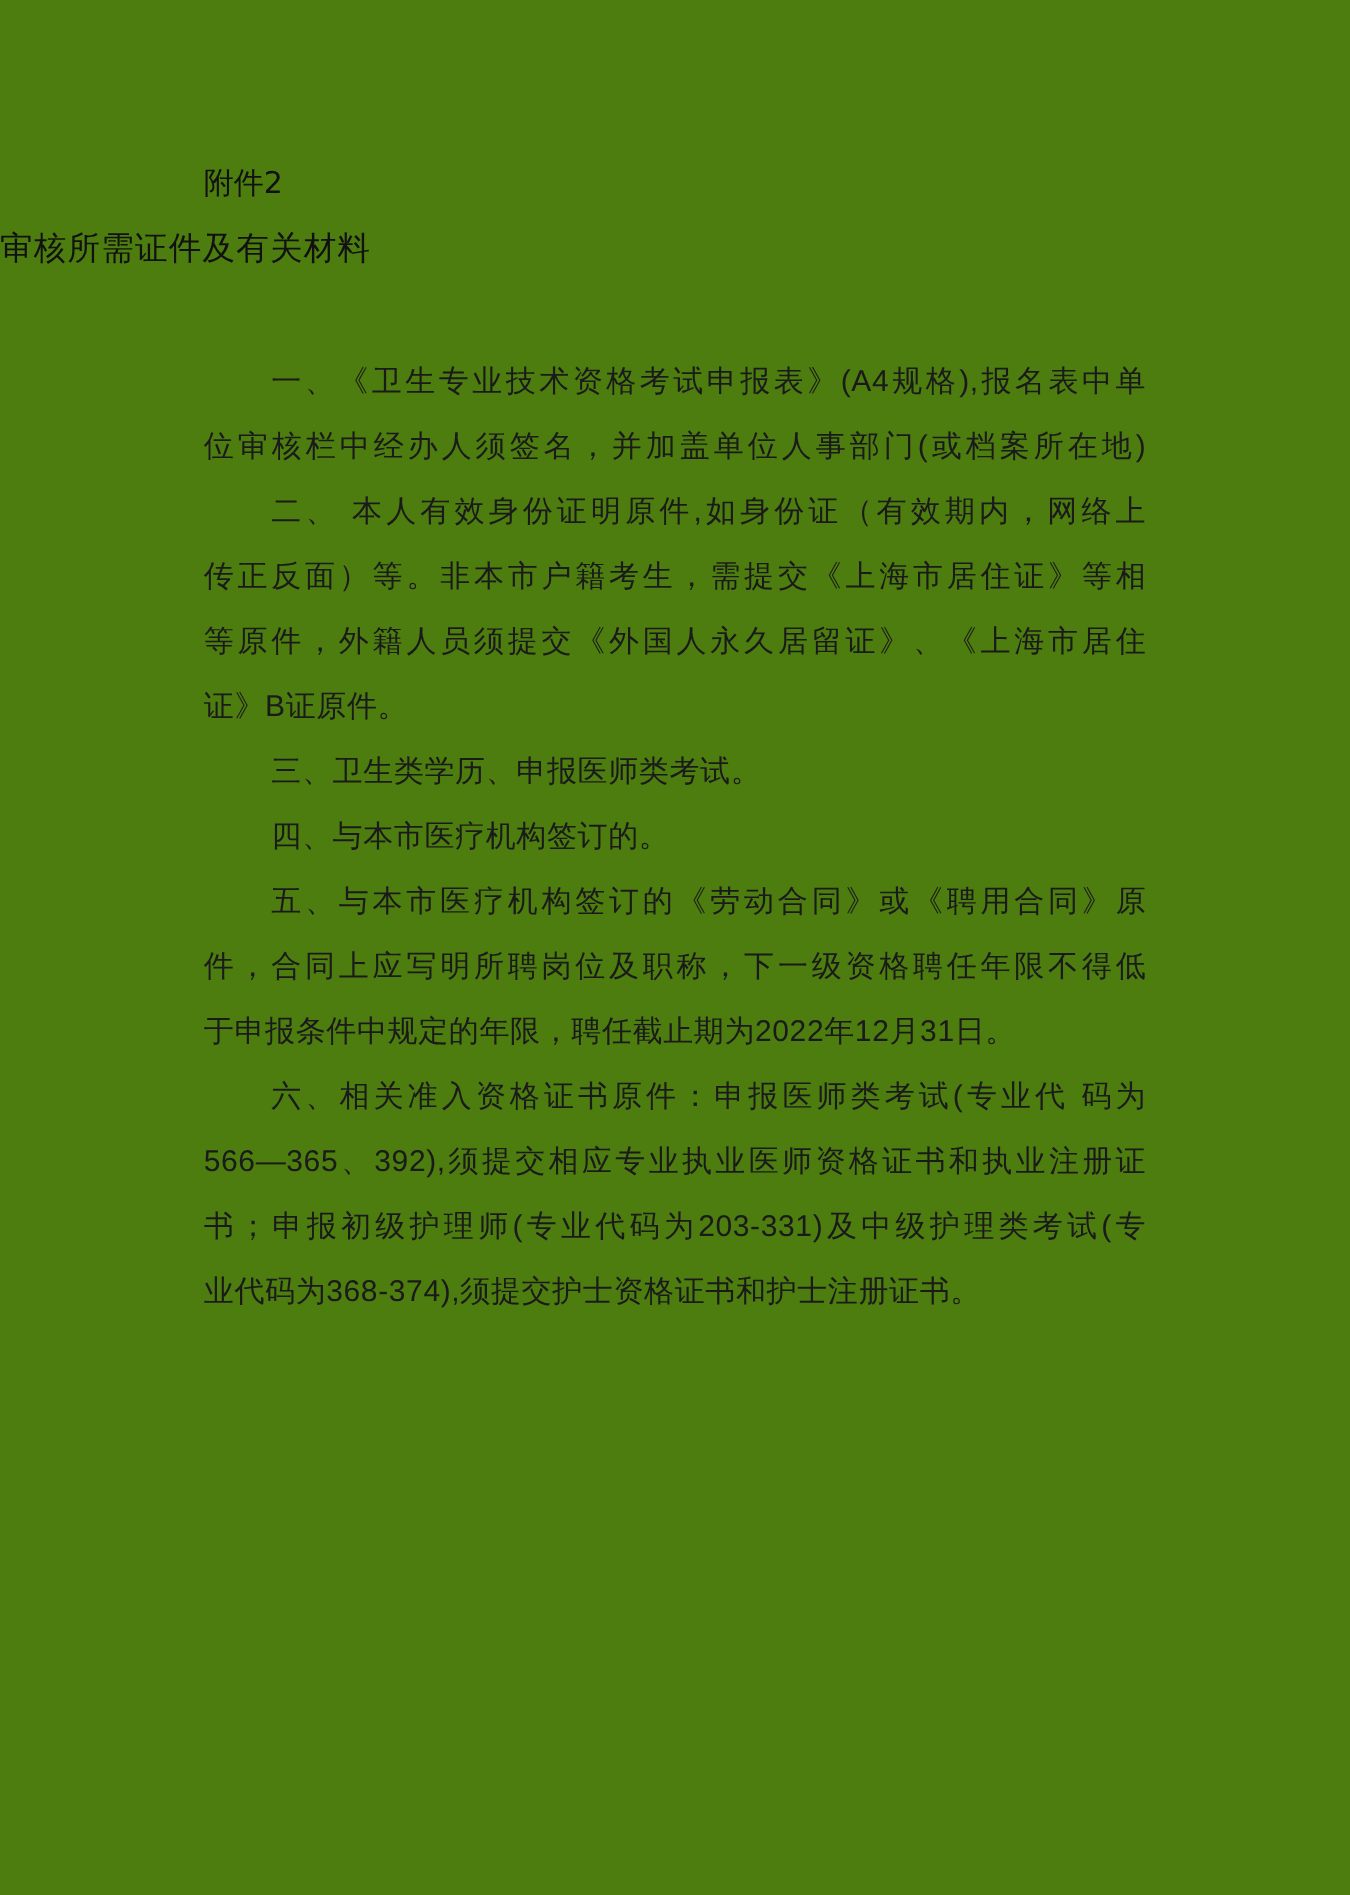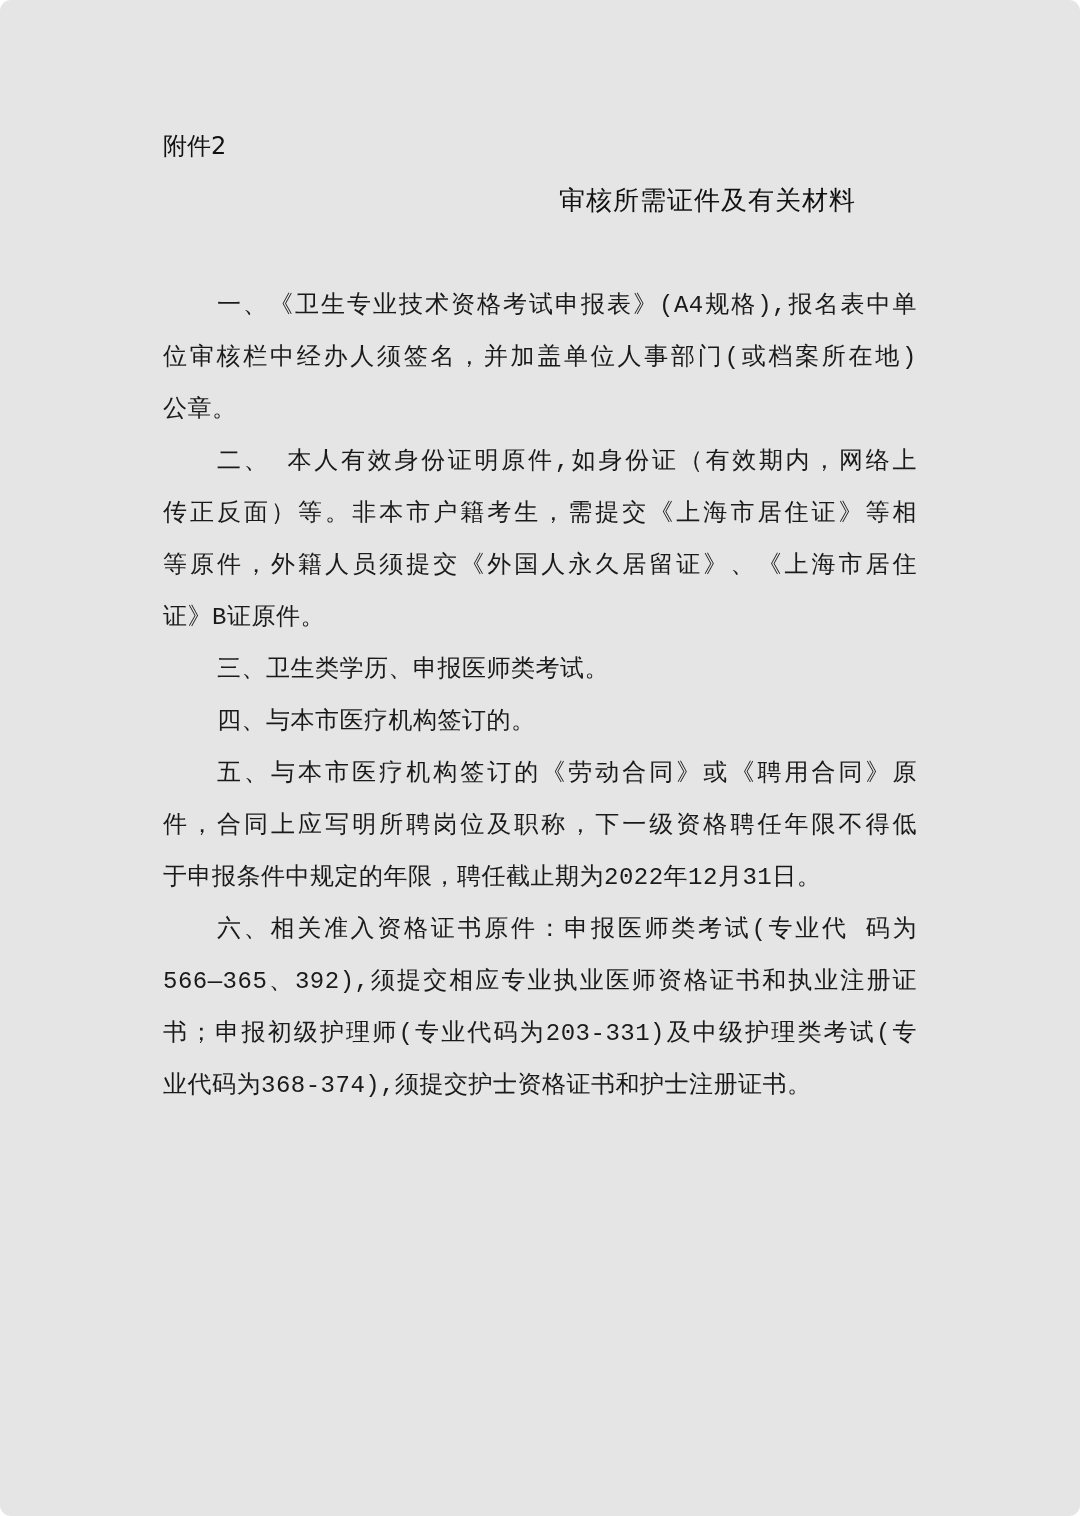--- a/index.html
+++ b/index.html
@@ -12,52 +12,51 @@
       height: 1516px;
       position: relative;
       overflow: hidden;
       color: #1a1a1a;
     }
     .page {
       position: absolute;
       left: 0; top: 0;
       width: 1080px;
       height: 1516px;
-      background: #e5e5e5;
-      border-radius: 11px;
+      background: #4d7c0f;
     }
     .attachment-label {
       position: absolute;
       left: 163px;
       top: 130px;
       font-family: "DejaVu Sans", "Liberation Sans", sans-serif;
       font-size: 24px;
       line-height: 32px;
       font-weight: 500;
       color: #111;
       letter-spacing: 0px;
     }
     .doc-title {
       position: absolute;
       left: 0;
       width: 856px;
       top: 182px;
-      text-align: right;
-      font-family: Liberation Sans, sans-serif;
+      text-align: left;
+      font-family: Liberation Mono, monospace;
       font-size: 26px;
       line-height: 36px;
       color: #111;
       letter-spacing: 1px;
     }
     .body-text {
       position: absolute;
       left: 163px;
       top: 286px;
       width: 754px;
-      font-family: Liberation Mono, monospace;
+      font-family: Liberation Sans, sans-serif;
       font-size: 24px;
       color: #1a1a1a;
     }
     .para {
       margin: 0;
       padding: 0;
     }
     .line {
       display: block;
       height: 52px;
@@ -81,21 +80,20 @@
 
   <div class="attachment-label">附件2</div>
 
   <div class="doc-title">审核所需证件及有关材料</div>
 
   <div class="body-text">
 
     <div class="para">
       <span class="line indent">一、《卫生专业技术资格考试申报表》(A4规格),报名表中单</span>
       <span class="line">位审核栏中经办人须签名，并加盖单位人事部门(或档案所在地)</span>
-      <span class="line last">公章。</span>
     </div>
 
     <div class="para">
       <span class="line indent">二、 本人有效身份证明原件,如身份证（有效期内，网络上</span>
       <span class="line">传正反面）等。非本市户籍考生，需提交《上海市居住证》等相</span>
       <span class="line">等原件，外籍人员须提交《外国人永久居留证》、《上海市居住</span>
       <span class="line last">证》B证原件。</span>
     </div>
 
     <div class="para">

